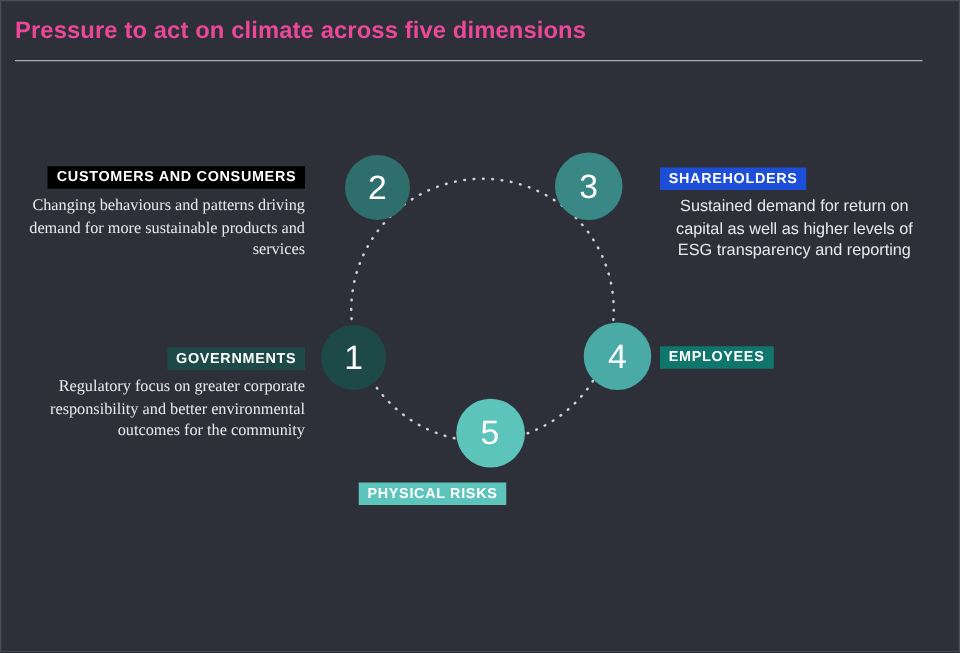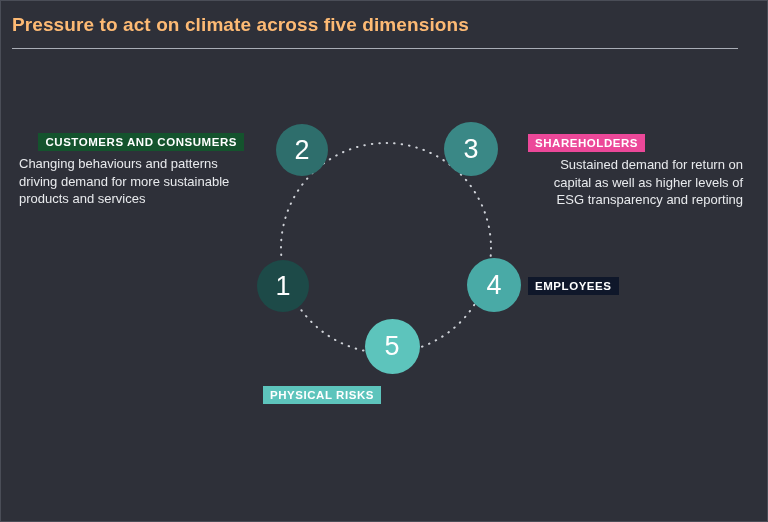--- a/index.html
+++ b/index.html
@@ -20,21 +20,21 @@
     overflow: hidden;
   }
 
   
   #page-title {
     position: absolute;
     left: 11px;
     top: 13px;
     font-size: 19px;
     font-weight: 600;
-    color: #fdba74;
+    color: #ec4899;
     letter-spacing: 0.1px;
     white-space: nowrap;
   }
   #title-rule {
     position: absolute;
     left: 11px;
     top: 47px;
     width: 726px;
     height: 1px;
     background: #a9adb6;
@@ -80,22 +80,22 @@
   .tag-row-right { text-align: right; }
   .tag-row-left  { text-align: left; }
 
   .desc {
     font-size: 13px;
     line-height: 17.5px;
     color: #e8eaed;
     margin-top: 4px;
     font-weight: 400;
   }
-  .desc.right  { text-align: left; }
-  .desc.left   { text-align: right; }
+  .desc.right  { text-align: right; font-family: Liberation Serif, serif; }
+  .desc.left   { text-align: center; }
   .desc .dim   { color: #9ea3ad; }
 
   
   #callout-customers { left: 18px;  top: 131px; width: 225px; }
   #callout-shareholders { left: 527px; top: 132px; width: 215px; }
   #callout-governments { left: 18px;  top: 276px; width: 225px; }
   #callout-employees { left: 527px; top: 275px; width: 215px; }
   #callout-physical  { left: 262px; top: 384px; width: 290px; }
 </style>
 </head>
@@ -121,38 +121,44 @@
   </div>
   <div class="node" id="node-4" style="width: 54px; height: 54px; left: 466px; top: 257px; background: rgb(73, 170, 166);">
     <span>4</span>
   </div>
   <div class="node" id="node-5" style="width: 55px; height: 55px; left: 363.5px; top: 317.5px; background: rgb(93, 196, 188);">
     <span>5</span>
   </div>
 
   <div class="callout" id="callout-customers">
     <div class="tag-row-right">
-      <span class="tag" id="tag-customers" style="background: #14532d;">CUSTOMERS AND CONSUMERS</span>
+      <span class="tag" id="tag-customers" style="background: #000000;">CUSTOMERS AND CONSUMERS</span>
     </div>
     <div class="desc right">Changing behaviours and patterns driving demand for more sustainable products and services</div>
   </div>
 
   <div class="callout" id="callout-shareholders">
     <div class="tag-row-left">
-      <span class="tag" id="tag-shareholders" style="background: #ec4899;">SHAREHOLDERS</span>
+      <span class="tag" id="tag-shareholders" style="background: #1d4ed8;">SHAREHOLDERS</span>
     </div>
     <div class="desc left">Sustained demand for return on capital as well as higher levels of ESG transparency and reporting</div>
   </div>
 
+  <div class="callout" id="callout-governments">
+    <div class="tag-row-right">
+      <span class="tag" id="tag-governments" style="background: rgb(29, 74, 72);">GOVERNMENTS</span>
+    </div>
+    <div class="desc right">Regulatory focus on greater corporate responsibility and better environmental outcomes for the community</div>
+  </div>
 
   <div class="callout" id="callout-employees">
     <div class="tag-row-left">
-      <span class="tag" id="tag-employees" style="background: #0f172a;">EMPLOYEES</span>
+      <span class="tag" id="tag-employees" style="background: #0f766e;">EMPLOYEES</span>
     </div>
   </div>
 
   <div class="callout" id="callout-physical">
     <div class="tag-row-left">
-      <span class="tag" id="tag-physical" style="background: rgb(93, 196, 188);">PHYSICAL RISKS</span>
+      <span class="tag" id="tag-physical" style="background: rgb(93, 196, 188); margin-left: 24px;">PHYSICAL RISKS</span>
     </div>
   </div>
 
 </div>
 
 </body></html>

